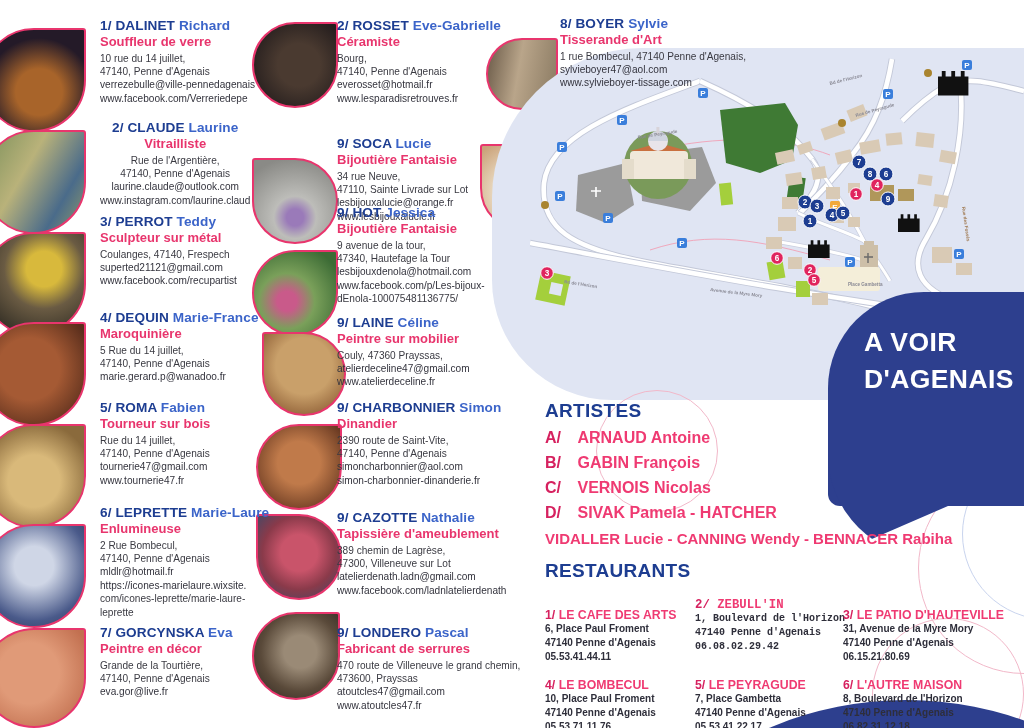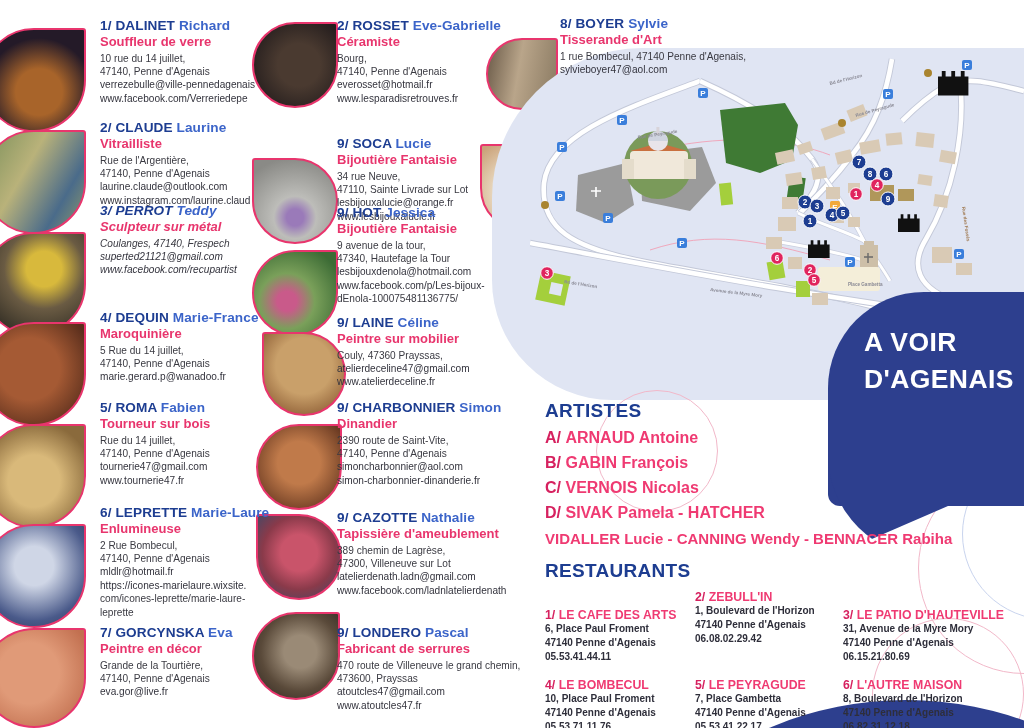--- a/index.html
+++ b/index.html
@@ -59,21 +59,21 @@
   #avoir:after{content:"";position:absolute;left:0;bottom:-52px;width:120px;height:104px;
          background:#2d3f8e;border-radius:0 0 0 110px;clip-path:polygon(0 0,100% 0,100% 50%,0 100%);}
   #avoir .t{position:absolute;left:36px;top:32px;color:#fff;font-size:26.5px;font-weight:700;
          line-height:1.4;letter-spacing:.4px;white-space:nowrap;}
 
   
   #artistes{position:absolute;left:545px;top:400px;width:470px;}
   .sec-title{font-size:19px;font-weight:800;color:#1d3d91;letter-spacing:.3px;}
   .art-item{font-size:16px;margin-top:7px;white-space:nowrap;}
   .art-item .letter{color:#d6215f;font-weight:800;}
-  .art-item .nm{color:#ef3a72;font-weight:600;}
+  .art-item .nm{color:#ef3a72;font-weight:600;margin-left:12px;}
   .art-last{font-size:15px;color:#ef3a72;font-weight:600;margin-top:8px;white-space:nowrap;}
   #restaurants{position:absolute;left:545px;top:560px;width:479px;}
   .resto{position:absolute;width:152px;}
   .resto .rname{font-size:12.3px;font-weight:700;white-space:nowrap;}
   .resto .rname .rnum{color:#d6215f;}
   .resto .rname .rn{color:#ef3a72;}
   .resto .rline{font-size:10px;color:#2e2e3a;font-weight:600;line-height:1.42;}
 
   
   .deco-circle{position:absolute;border-radius:50%;pointer-events:none;}
@@ -337,29 +337,29 @@
 
 <div id="col-left">
     <div class="entry" style="top: 18px;">
       <div class="ehead"><span class="num">1/ </span><span class="sur">DALINET </span><span class="first">Richard</span></div>
       <div class="prof">Souffleur de verre</div>
       <div class="eline">10 rue du 14 juillet,</div>
       <div class="eline">47140, Penne d'Agenais</div>
       <div class="eline link">verrezebulle@ville-pennedagenais</div>
       <div class="eline link">www.facebook.com/Verreriedepe</div>
     </div>
-    <div class="entry" style="top: 120px;">
+    <div class="entry" style="top: 120px; text-align: center;">
       <div class="ehead"><span class="num">2/ </span><span class="sur">CLAUDE </span><span class="first">Laurine</span></div>
       <div class="prof">Vitrailliste</div>
       <div class="eline">Rue de l'Argentière,</div>
       <div class="eline">47140, Penne d'Agenais</div>
       <div class="eline link">laurine.claude@outlook.com</div>
       <div class="eline link">www.instagram.com/laurine.claud</div>
     </div>
-    <div class="entry" style="top: 203px; font-style: italic;">
+    <div class="entry" style="top: 214px;">
       <div class="ehead"><span class="num">3/ </span><span class="sur">PERROT </span><span class="first">Teddy</span></div>
       <div class="prof">Sculpteur sur métal</div>
       <div class="eline">Coulanges, 47140, Frespech</div>
       <div class="eline link">superted21121@gmail.com</div>
       <div class="eline link">www.facebook.com/recupartist</div>
     </div>
     <div class="entry" style="top: 310px;">
       <div class="ehead"><span class="num">4/ </span><span class="sur">DEQUIN </span><span class="first">Marie-France</span></div>
       <div class="prof">Maroquinière</div>
       <div class="eline">5 Rue du 14 juillet,</div>
@@ -449,20 +449,21 @@
       <div class="eline link">atoutcles47@gmail.com</div>
       <div class="eline link">www.atoutcles47.fr</div>
     </div>
   </div>
 <div id="boyer">
     <div class="entry" style="position: static;">
       <div class="ehead"><span class="num">8/ </span><span class="sur">BOYER </span><span class="first">Sylvie</span></div>
       <div class="prof">Tisserande d'Art</div>
       <div class="eline">1 rue Bombecul, 47140 Penne d'Agenais,</div>
       <div class="eline link">sylvieboyer47@aol.com</div>
+      <div class="eline link">www.sylvieboyer-tissage.com</div>
     </div>
   </div>
 
 <div id="artistes">
   <div class="sec-title">ARTISTES</div>
   <div id="artistes-list">
       <div class="art-item"><span class="letter">A/ </span><span class="nm">ARNAUD Antoine</span></div>
       <div class="art-item"><span class="letter">B/ </span><span class="nm">GABIN François</span></div>
       <div class="art-item"><span class="letter">C/ </span><span class="nm">VERNOIS Nicolas</span></div>
       <div class="art-item"><span class="letter">D/ </span><span class="nm">SIVAK Pamela - HATCHER</span></div>
@@ -472,21 +473,21 @@
 
 <div id="restaurants">
   <div class="sec-title">RESTAURANTS</div>
   <div id="resto-grid" style="position:relative;height:150px;">
       <div class="resto" style="left: 0px; top: 26px;">
         <div class="rname"><span class="rnum">1/ </span><span class="rn">LE CAFE DES ARTS</span></div>
         <div class="rline">6, Place Paul Froment</div>
         <div class="rline">47140 Penne d'Agenais</div>
         <div class="rline">05.53.41.44.11</div>
       </div>
-      <div class="resto" style="left: 150px; top: 8px;">
+      <div class="resto" style="left: 150px; top: 16px; font-family: Liberation Mono, monospace;">
         <div class="rname"><span class="rnum">2/ </span><span class="rn">ZEBULL'IN</span></div>
         <div class="rline">1, Boulevard de l'Horizon</div>
         <div class="rline">47140 Penne d'Agenais</div>
         <div class="rline">06.08.02.29.42</div>
       </div>
       <div class="resto" style="left: 298px; top: 26px;">
         <div class="rname"><span class="rnum">3/ </span><span class="rn">LE PATIO D'HAUTEVILLE</span></div>
         <div class="rline">31, Avenue de la Myre Mory</div>
         <div class="rline">47140 Penne d'Agenais</div>
         <div class="rline">06.15.21.80.69</div>

